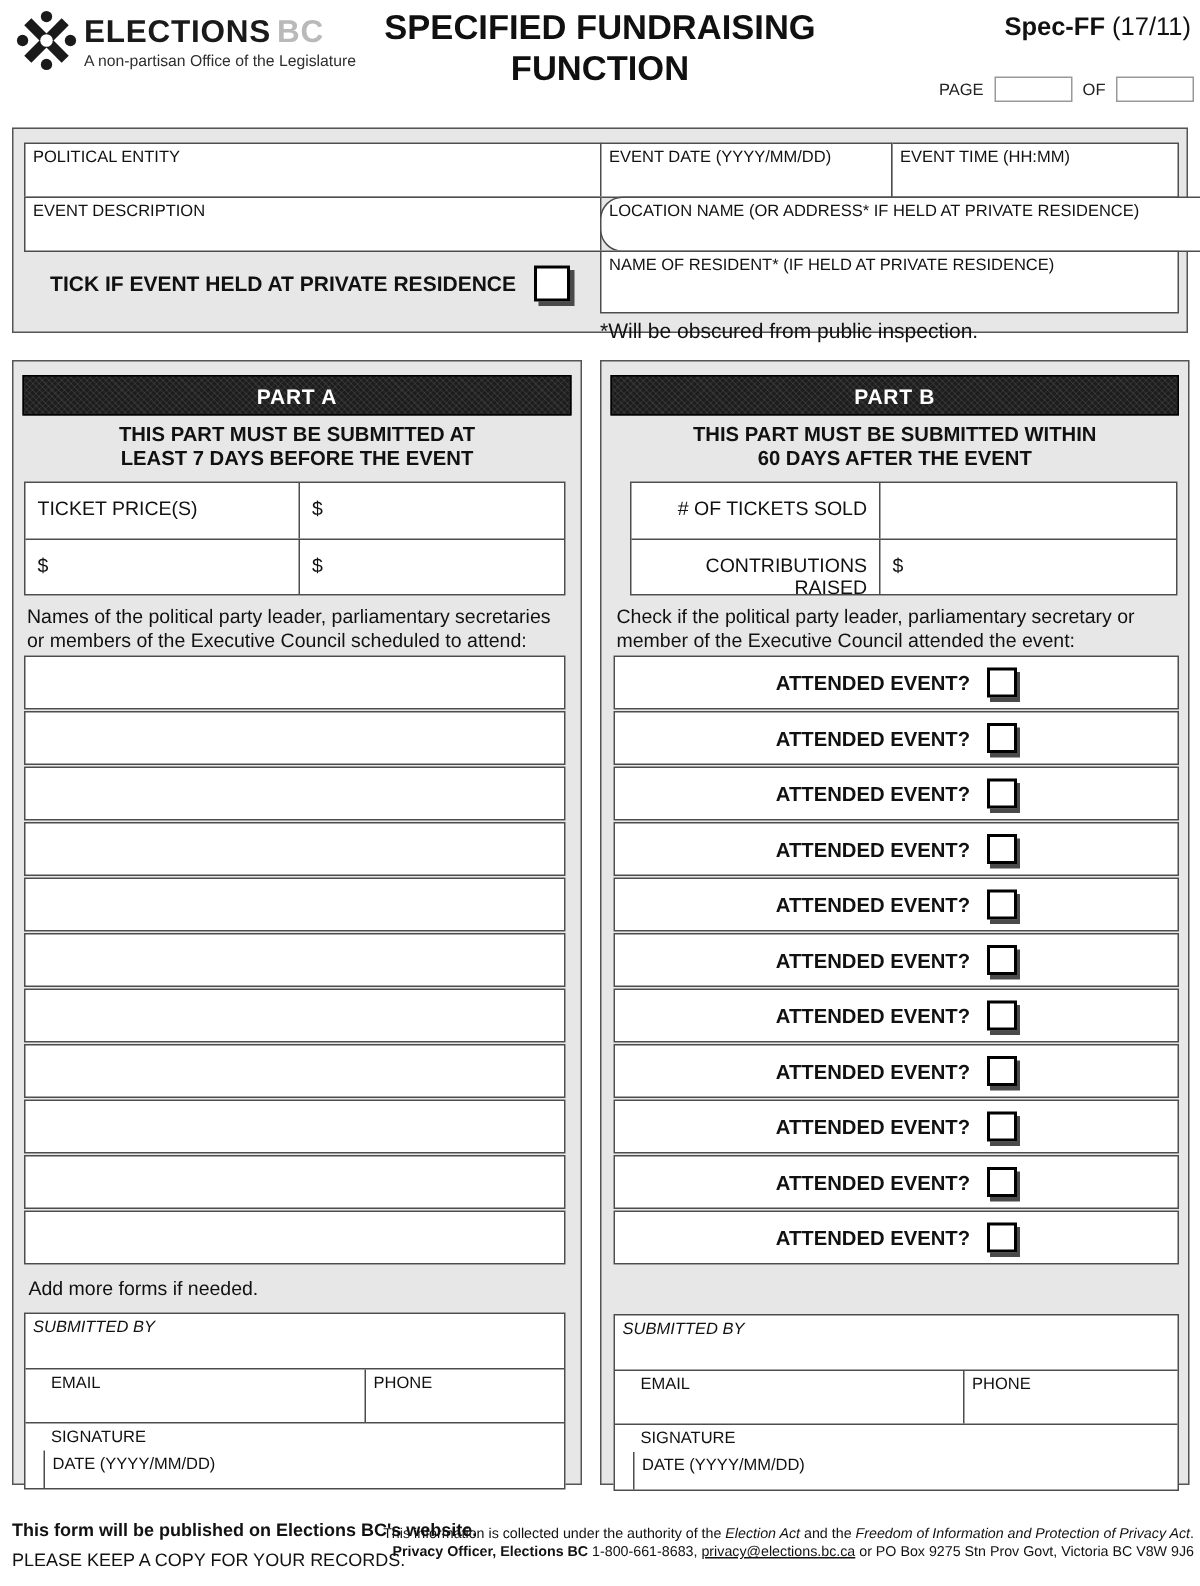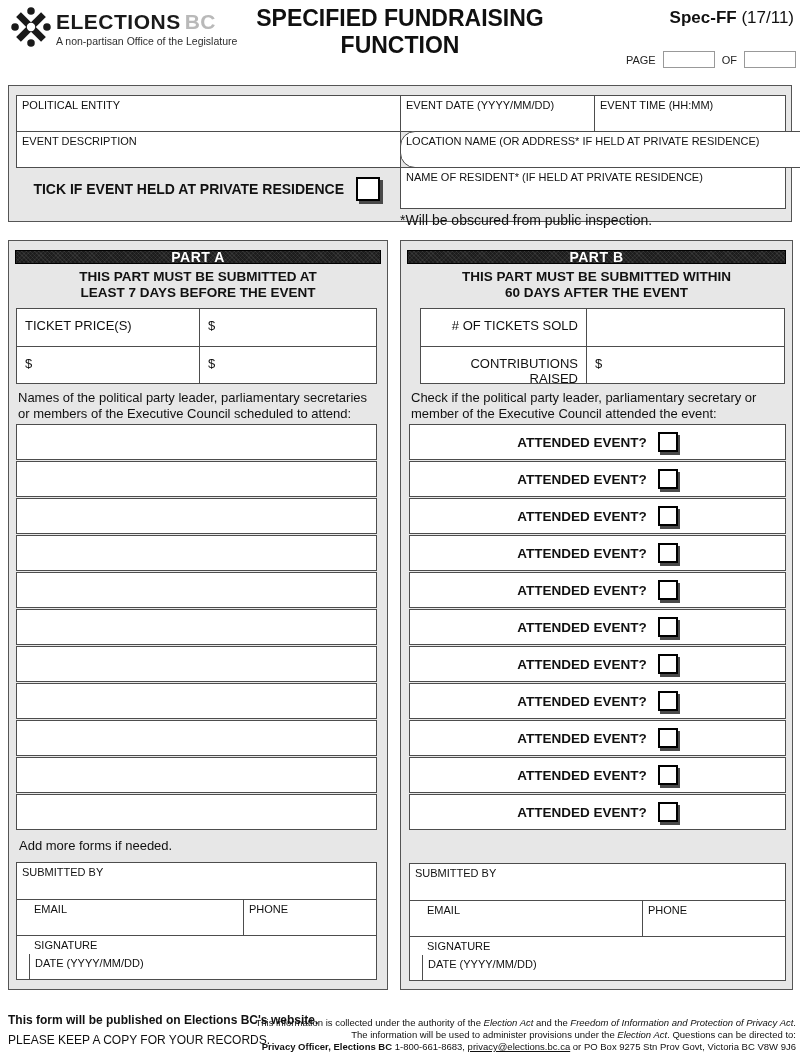--- a/index.html
+++ b/index.html
@@ -33,21 +33,21 @@
   
   .tick-area { position:absolute; left:7px; top:82px; width:384px; height:41px;
                display:flex; align-items:center; justify-content:flex-end; gap:12px; padding-right:20px; }
   .tick-label { font-size:14px; font-weight:bold; }
   .footnote { position:absolute; left:391px; top:126px; font-size:14px; color:#111; }
 
   
   .panel { position:absolute; top:240px; background:#e7e7e7; border:1px solid #555; }
   .panel-a { left:8px;  width:380px; height:750px; }
   .panel-b { left:400px; width:393px; height:750px; }
-  .part-bar { margin:9px 6px 0 6px; height:14px; display:flex; align-items:center; justify-content:center;
+  .part-bar { margin:9px 6px 0 6px; height:27px; display:flex; align-items:center; justify-content:center;
               color:#fff; font-size:14px; font-weight:bold; letter-spacing:.5px;
               background-color:#1d1d1d;
               background-image:repeating-linear-gradient(45deg, rgba(255,255,255,.07) 0 1px, transparent 1px 3px),
                                repeating-linear-gradient(-45deg, rgba(255,255,255,.05) 0 1px, transparent 1px 3px);
               border:1px solid #000; }
   .part-subtitle { margin-top:5px; text-align:center; font-size:13.5px; font-weight:bold; line-height:16px; }
 
   .ftable { background:#fff; border:1px solid #4d4d4d; }
   .frow { display:flex; height:37px; }
   .frow + .frow { border-top:1px solid #4d4d4d; }
@@ -73,21 +73,21 @@
   .att-label { font-size:13.5px; font-weight:bold; }
   .att-row .checkbox { box-shadow:2px 3px 0 #4a4a4a; }
 
   .add-note { margin:8px 0 0 10px; font-size:13px; }
 
   .submitted { background:#fff; border:1px solid #4d4d4d; }
   .sub-a { margin:9px 0 0 7px; width:361px; }
   .sub-b { margin:33px 0 0 8px; width:377px; }
   .srow { display:flex; }
   .srow + .srow { border-top:1px solid #4d4d4d;padding-left:12px; }
-  .srow-1 { height:36px; }
+  .srow-1 { height:36px;font-style:italic; }
   .srow-2 { height:36px; }
   .srow-3 { height:44px;flex-direction:column; }
   .scell { font-size:11px; padding:3px 5px; }
   .sub-a .scell.left { width:214px; }
   .sub-b .scell.left { width:220px; }
   .scell.rightc { flex:1; border-left:1px solid #4d4d4d; }
   .scell.full { flex:1; }
 
   
   .footer-left { position:absolute; left:8px; top:1013px; }
@@ -310,17 +310,16 @@
       </div>
     </div>
   </div>
 
   <div class="footer-left">
     <div class="l1">This form will be published on Elections BC's website.</div>
     <div class="l2">PLEASE KEEP A COPY FOR YOUR RECORDS.</div>
   </div>
   <div class="footer-right">
     <div><span>This information is collected under the authority of the </span><i>Election Act</i><span> and the </span><i>Freedom of Information and Protection of Privacy Act</i><span>.</span></div>
-    <div><span>The information will be used to administer provisions under the </span><i>Election Act</i><span>. Questions can be directed to:</span></div>
     <div><b>Privacy Officer, Elections BC</b><span> 1-800-661-8683, </span><span class="email">privacy@elections.bc.ca</span><span> or PO Box 9275 Stn Prov Govt, Victoria BC V8W 9J6</span></div>
   </div>
 
 </div>
 
 </body></html>

